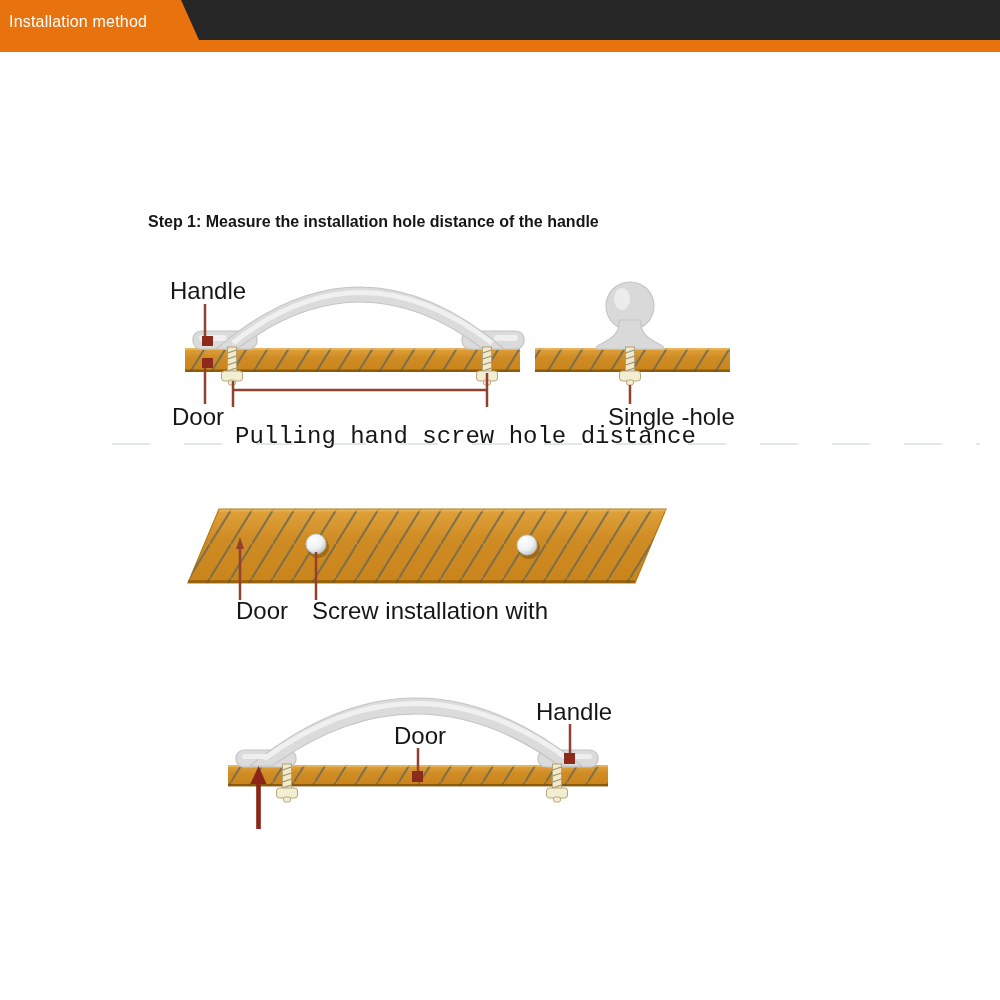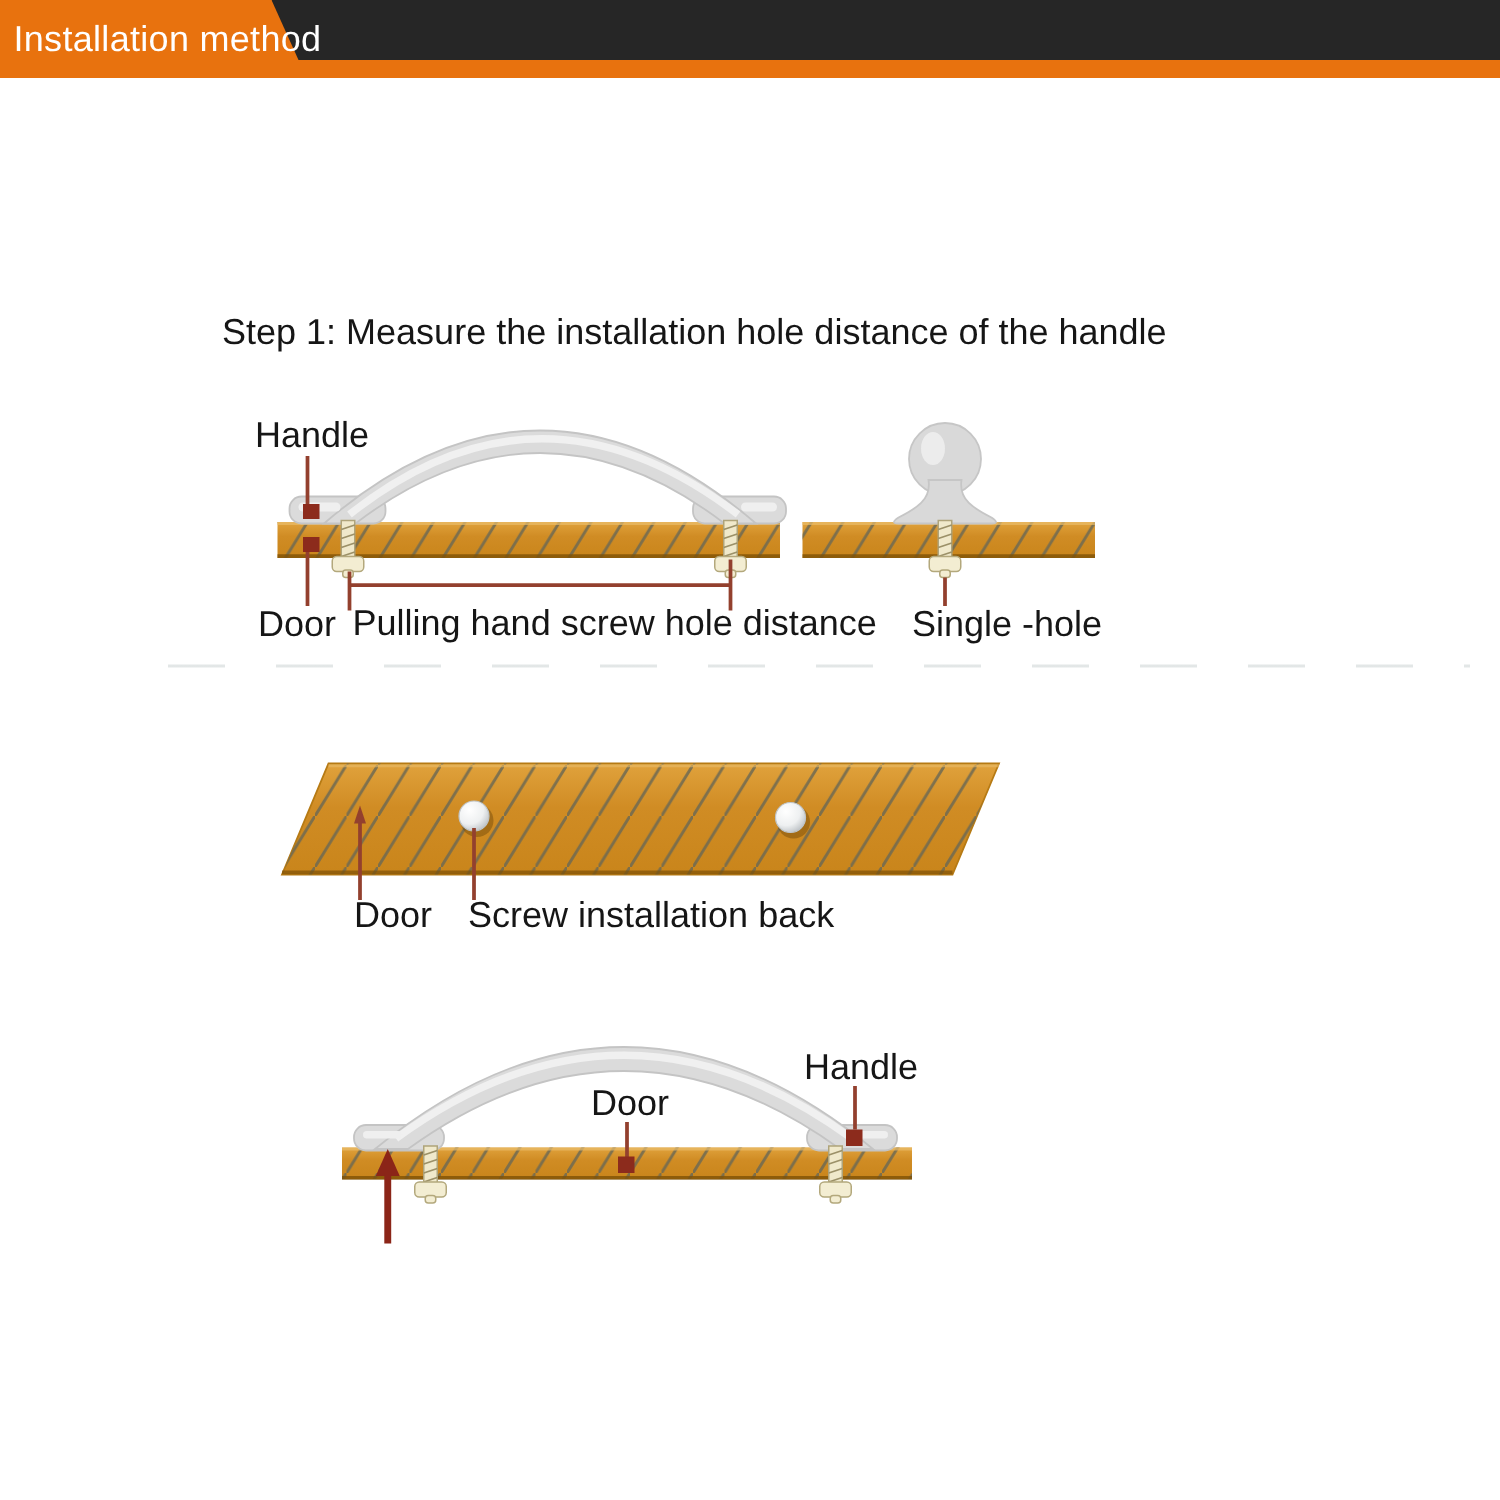--- a/index.html
+++ b/index.html
@@ -7,28 +7,28 @@
     position:relative;width:1000px;height:1000px;background:#ffffff;
     font-family:"Liberation Sans", sans-serif;color:#161616;overflow:hidden;
   }
   
   .banner{position:absolute;left:0;top:0;width:1000px;height:52px;background:#E8720E;}
   .banner-dark{
     position:absolute;left:0;top:0;width:1000px;height:52px;background:#262626;
     clip-path:polygon(181px 0px,1000px 0px,1000px 40px,199px 40px);
   }
   .banner-title{
-    position:absolute;left:9px;top:13px;font-size:24px;font-weight:500;
+    position:absolute;left:9px;top:13px;font-size:16px;font-weight:500;
     color:#ffffff;white-space:nowrap;letter-spacing:.2px;
   }
   
   .canvas{position:absolute;left:0;top:0;width:1000px;height:1000px;}
   
   .lbl{position:absolute;font-size:24px;line-height:21px;white-space:nowrap;color:#161616;}
-  .h-step{font-size:24px;}
+  .h-step{font-size:16px;font-weight:bold;}
   
   .faint-divider{
     position:absolute;left:112px;top:443px;width:868px;height:2px;opacity:.28;
     background:repeating-linear-gradient(90deg,#9aa8a8 0 38px,transparent 38px 72px);
   }
 </style>
 </head>
 <body>
 
 <div class="page">
@@ -158,22 +158,22 @@
         <rect x="256.2" y="782" width="4.6" height="47" fill="#8B2518"></rect>
       </g>
     </g>
   </svg>
 
   <div class="faint-divider"></div>
 
   <div class="lbl h-step" style="left:148px;top:211px;">Step 1: Measure the installation hole distance of the handle</div>
   <div class="lbl" style="left:170px;top:280px;">Handle</div>
   <div class="lbl" style="left:172px;top:406px;">Door</div>
-  <div class="lbl" style="left:235px;top:405px;">Pulling hand screw hole distance</div>
+  <div class="lbl" style="left:235px;top:426px;font-family:Liberation Mono, monospace;">Pulling hand screw hole distance</div>
   <div class="lbl" style="left:576px;top:406px;margin-left:32px;">Single -hole</div>
 
   <div class="lbl" style="left:236px;top:600px;">Door</div>
-  <div class="lbl" style="left:312px;top:600px;">Screw installation back</div>
+  <div class="lbl" style="left:312px;top:600px;">Screw installation with</div>
 
   <div class="lbl" style="left:394px;top:725px;">Door</div>
   <div class="lbl" style="left:536px;top:701px;">Handle</div>
 
 </div>
 
 </body></html>

